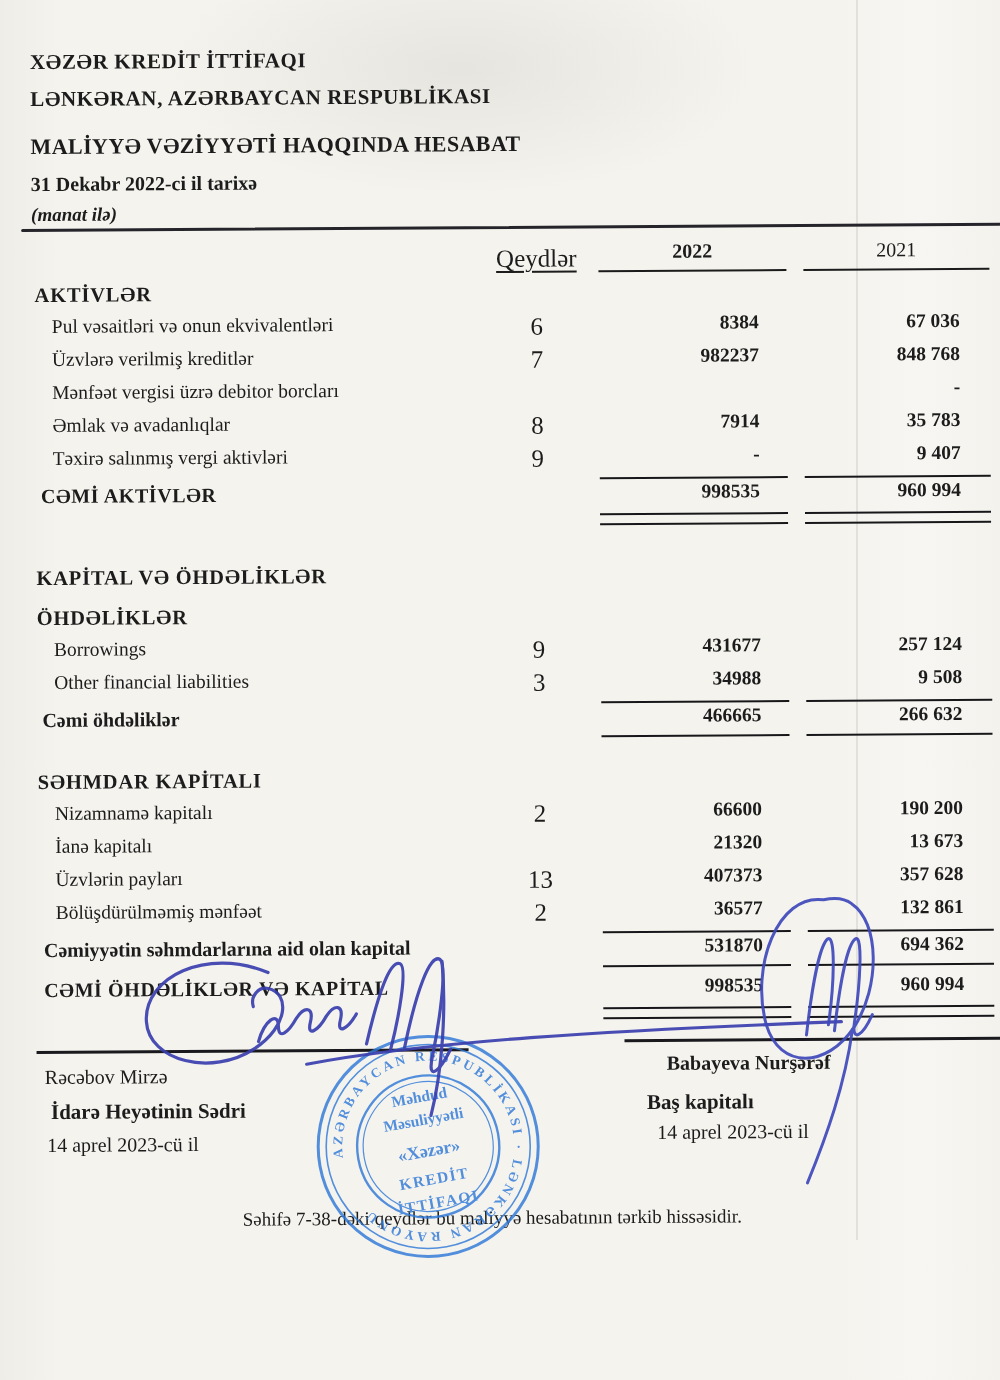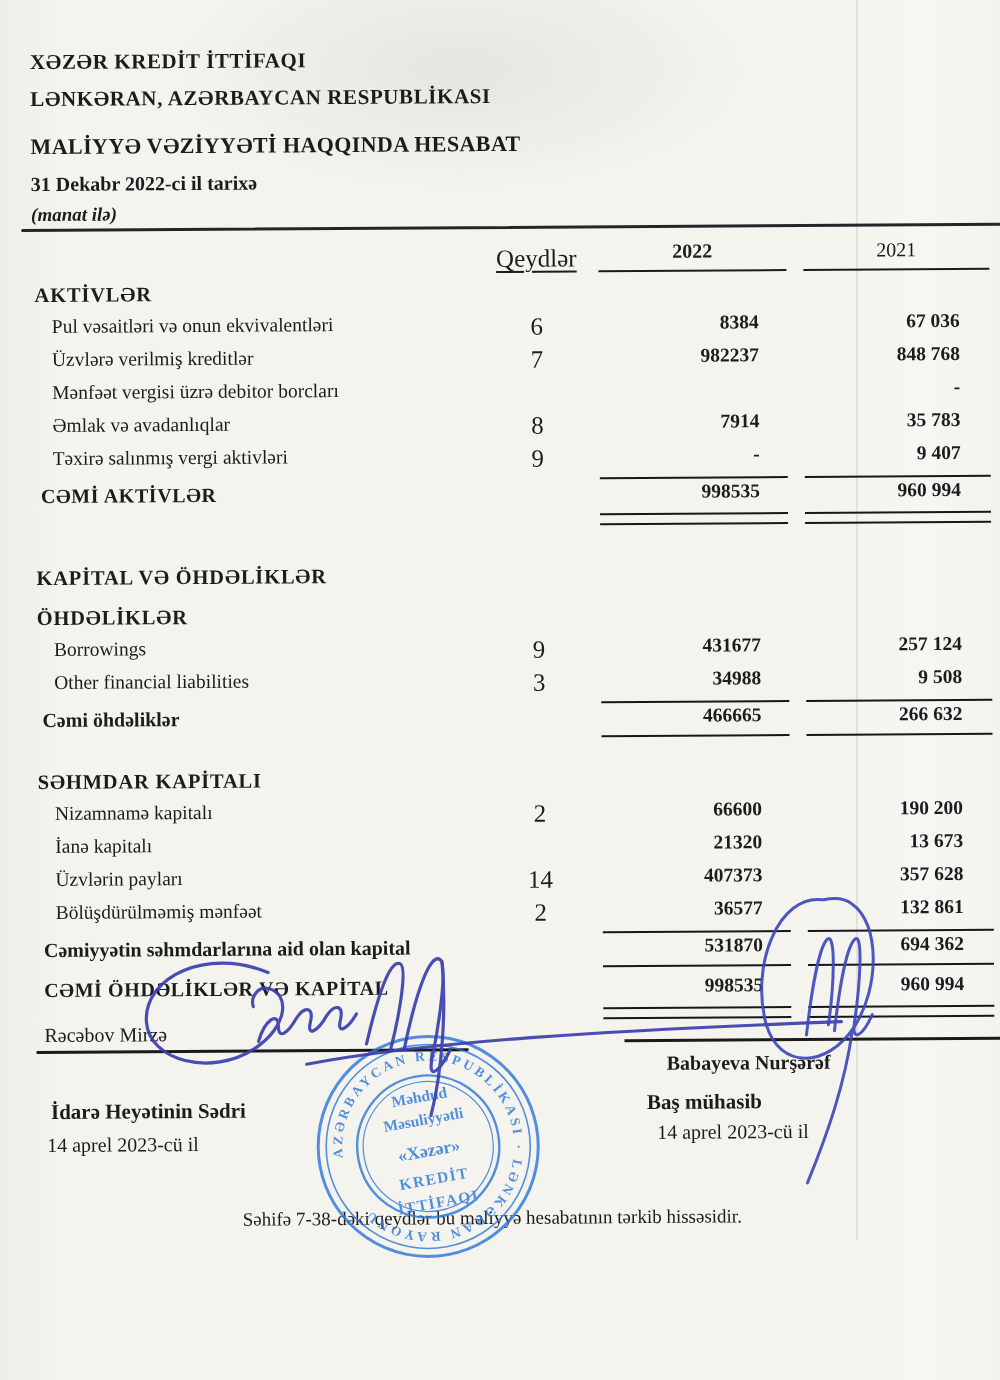--- a/index.html
+++ b/index.html
@@ -53,21 +53,21 @@
   .rule-row .seg{position:absolute;top:0;height:2px;background:#17171a;}
   .rule-row .s2022{left:597px;width:188px;}
   .rule-row .s2021{left:802px;width:186px;}
   .rule-row.dbl .seg{height:8px;background:none;border-top:2.5px solid #17171a;border-bottom:2px solid #17171a;}
 
   
   .sigline{position:absolute;height:2.5px;background:#1a1a1e;}
   .sigline.left{left:30px;top:1051px;width:432px;}
   .sigline.right{left:618px;top:1043px;width:380px;}
   .signame{position:absolute;font-size:20px;}
-  .signame.l{left:38px;top:1024px;}
+  .signame.l{left:38px;top:1066px;}
   .signame.r{left:660px;top:1056px;font-weight:bold;}
   .sigtitle{position:absolute;font-weight:bold;font-size:21px;}
   .sigtitle.l{left:44px;top:1100px;}
   .sigtitle.r{left:640px;top:1094px;}
   .sigdate{position:absolute;font-size:20px;}
   .sigdate.l{left:40px;top:1134px;}
   .sigdate.r{left:650px;top:1125px;}
   .footnote{position:absolute;left:235px;top:1210px;font-size:19px;}
 
   .overlay{position:absolute;inset:0;pointer-events:none;}
@@ -198,21 +198,21 @@
             <div class="c-2021">190 200</div>
           </div>
           <div class="trow item">
             <div class="c-label">İanə kapitalı</div>
             <div class="c-note"></div>
             <div class="c-2022">21320</div>
             <div class="c-2021">13 673</div>
           </div>
           <div class="trow item">
             <div class="c-label">Üzvlərin payları</div>
-            <div class="c-note">14</div>
+            <div class="c-note">13</div>
             <div class="c-2022">407373</div>
             <div class="c-2021">357 628</div>
           </div>
           <div class="trow item">
             <div class="c-label">Bölüşdürülməmiş mənfəət</div>
             <div class="c-note">2</div>
             <div class="c-2022">36577</div>
             <div class="c-2021">132 861</div>
           </div>
           <div class="rule-row">
@@ -240,21 +240,21 @@
             <div class="seg s2021"></div>
           </div>
         </div>
     </div>
 
     <div class="sigline left"></div>
     <div class="sigline right"></div>
     <div class="signame l">Rəcəbov Mirzə</div>
     <div class="signame r">Babayeva Nurşərəf</div>
     <div class="sigtitle l">İdarə Heyətinin Sədri</div>
-    <div class="sigtitle r">Baş mühasib</div>
+    <div class="sigtitle r">Baş kapitalı</div>
     <div class="sigdate l">14  aprel  2023-cü il</div>
     <div class="sigdate r">14 aprel 2023-cü il</div>
 
     <div class="footnote">Səhifə 7-38-dəki qeydlər bu maliyyə hesabatının tərkib hissəsidir.</div>
 
     <svg class="overlay" viewBox="0 0 1000 1380">
 
       <g opacity="0.82" transform="rotate(-10 421 1149)">
         <circle cx="421" cy="1149" r="110" fill="none" stroke="#2f79d8" stroke-width="3"></circle>
         <circle cx="421" cy="1149" r="102" fill="none" stroke="#2f79d8" stroke-width="1.6"></circle>

